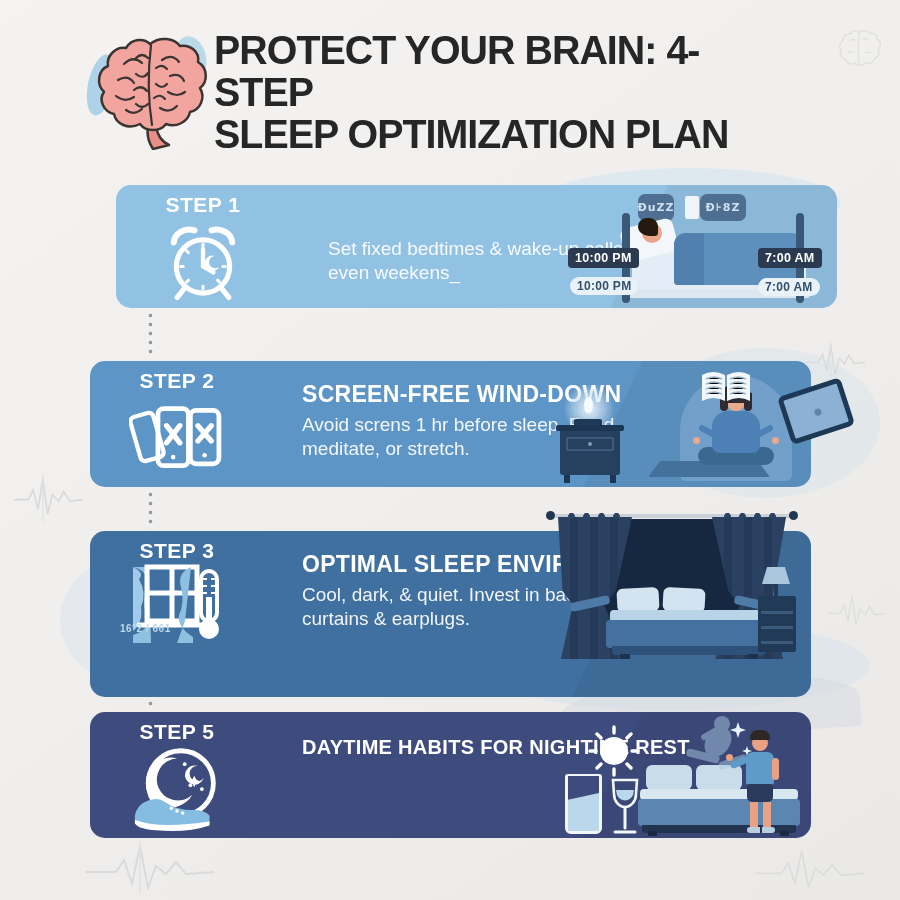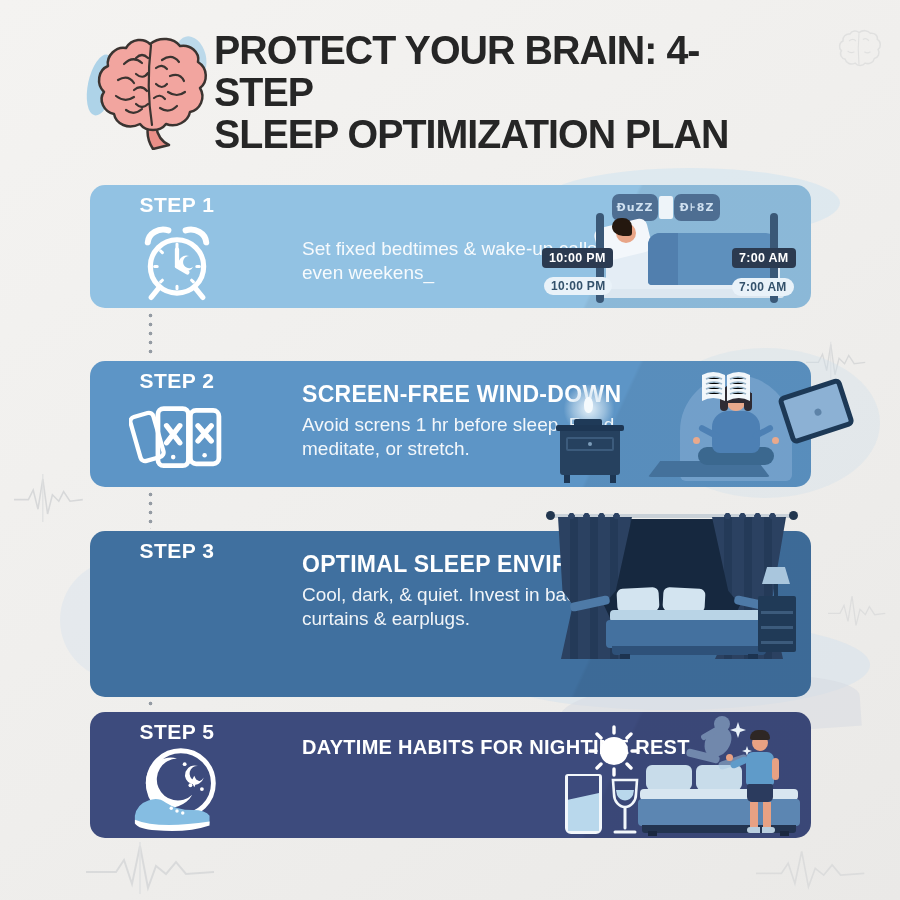--- a/index.html
+++ b/index.html
@@ -16,21 +16,21 @@
   .header { position:absolute; left:0; top:0; width:722px; height:160px; }
   .brain-wrap { position:absolute; left:90px; top:32px; width:120px; height:118px; }
   .title { position:absolute; left:214px; top:30px; width:600px;
            font-weight:bold; font-size:41px; line-height:1.02; color:#262626;
            letter-spacing:-1px; transform:scaleX(.96); transform-origin:left top; }
   .subtitle { position:absolute; left:215px; top:114px; width:620px;
               font-size:18px; color:#4b4b4b; letter-spacing:-.2px; }
 
   
   .card { position:absolute; left:90px; width:721px; border-radius:15px; }
-  .card1 { top:185px; height:123px; background:#92c2e3; }
+  .card1 { top:185px; height:123px; background:#92c2e3;margin-left:26px; }
   .card2 { top:361px; height:126px; background:#5d95c6; }
   .card3 { top:531px; height:166px; background:#40709f; }
   .card4 { top:712px; height:126px; background:#3d4b7d; }
   .card .sheen { position:absolute; right:0; top:0; width:45%; height:100%;
                  border-radius:0 15px 15px 0;
                  background:linear-gradient(115deg,transparent 40%,rgba(0,0,0,.05) 41%,rgba(0,0,0,.05) 100%); }
   .step-label { position:absolute; left:22px; top:8px; width:130px; text-align:center;
                 color:#fff; font-weight:bold; font-size:21px; letter-spacing:.5px; }
   .step-icon { position:absolute; left:22px; top:34px; width:130px; height:88px;
                display:flex; align-items:center; justify-content:center; }
@@ -128,21 +128,21 @@
         <path d="M64,42 a7,7 0 1 0 5,12 a9,9 0 1 1 -5,-12 z" fill="#fff"></path>
         <g stroke="#fff" stroke-width="3.5" stroke-linecap="round">
           <path d="M50,28 L50,31 M50,77 L50,80 M24,54 L27,54 M73,54 L76,54 M31,36 L33,38 M67,70 L69,72 M31,72 L33,70"></path>
         </g>
         <path d="M28,80 L20,90 M72,80 L80,90" stroke="#fff" stroke-width="6" stroke-linecap="round"></path>
       </svg>
     </div>
     <div class="card-desc" style="width:308px">Set fixed bedtimes &amp; wake-up calls, even weekens_</div>
 
     <div class="abs" style="left:440px;top:0;width:281px;height:123px">
-      <div class="pillow" style="left:82px;top:9px;width:46px">
+      <div class="pillow" style="left:82px;top:9px;width:36px">
           <span>ĐuZZ</span>
         </div>
       <div class="abs" style="left:129px;top:11px;width:14px;height:23px;background:#eef4f9;border-radius:2px"></div>
       <div class="pillow" style="left:144px;top:9px;width:46px">
           <span>Đ⊦8Z</span>
         </div>
 
       <div class="abs" style="left:76px;top:66px;width:174px;height:45px;background:#e4edf5;border-radius:6px"></div>
       <div class="abs" style="left:66px;top:38px;width:54px;height:34px;background:#f3f7fb;border-radius:8px;transform:rotate(-14deg)"></div>
       <div class="abs" style="left:86px;top:38px;width:20px;height:20px;background:#e8a587;border-radius:50%"></div>
@@ -211,20 +211,37 @@
       </svg>
       <div class="abs" style="left:158px;top:56px;width:66px;height:50px;background:#8cb1d4;border:5px solid #1d3956;border-radius:6px;transform:rotate(-18deg) translateX(100px)">
         <div class="abs" style="left:26px;top:18px;width:7px;height:7px;background:#5d83a8;border-radius:50%"></div>
       </div>
     </div>
   </div>
 
   <div class="card card3">
     <div class="sheen"></div>
     <div class="step-label">STEP 3</div>
+    <div class="step-icon" style="top:30px">
+      <svg width="104" height="92" viewBox="0 0 104 92">
+        <path d="M8,8 L8,72 Q18,64 16,48 Q22,34 14,20 Q20,14 8,8 Z" fill="#9fcbe8"></path>
+        <path d="M8,8 Q24,12 22,26 Q16,44 22,58 Q26,70 8,76 L8,84 L26,84 L24,8 Z" fill="#8fc0e0"></path>
+        <rect x="22" y="8" width="50" height="54" fill="none" stroke="#fff" stroke-width="5"></rect>
+        <path d="M47,8 L47,62 M22,34 L72,34" stroke="#fff" stroke-width="5"></path>
+        <path d="M14,66 L80,66" stroke="#fff" stroke-width="5" stroke-linecap="round"></path>
+        <path d="M66,8 Q52,14 56,28 Q60,44 54,56 Q52,68 68,78 L68,84 L52,84 L60,62" fill="#8fc0e0"></path>
+        <rect x="76" y="12" width="16" height="50" rx="8" fill="none" stroke="#fff" stroke-width="4"></rect>
+        <circle cx="84" cy="70" r="10" fill="#fff"></circle>
+        <rect x="81" y="38" width="6" height="28" fill="#fff"></rect>
+        <g stroke="#fff" stroke-width="2">
+            <path d="M78,20 L82,20 M78,27 L82,27 M78,34 L82,34 M86,20 L90,20 M86,27 L90,27 M86,34 L90,34"></path>
+          </g>
+      </svg>
+      <div class="abs" style="left:8px;top:62px;color:#bcd9ee;font-size:10px;letter-spacing:.5px;font-weight:bold">16°2 / 661</div>
+    </div>
     <div class="card-title">OPTIMAL SLEEP ENVIRONMENT</div>
     <div class="card-desc" style="width:360px">Cool, dark, &amp; quiet. Invest in back:out curtains &amp; earplugs.</div>
 
     <div class="abs" style="left:440px;top:0;width:281px;height:129px;">
       <div class="abs" style="left:50px;top:-12px;width:190px;height:128px;background:#16283f;border-radius:4px"></div>
 
       <div class="abs" style="left:22px;top:-17px;width:240px;height:4px;background:#c9d1d8;border-radius:2px"></div>
       <div class="abs" style="left:16px;top:-20px;width:9px;height:9px;background:#22364f;border-radius:50%"></div>
       <div class="abs" style="left:259px;top:-20px;width:9px;height:9px;background:#22364f;border-radius:50%"></div>
 

